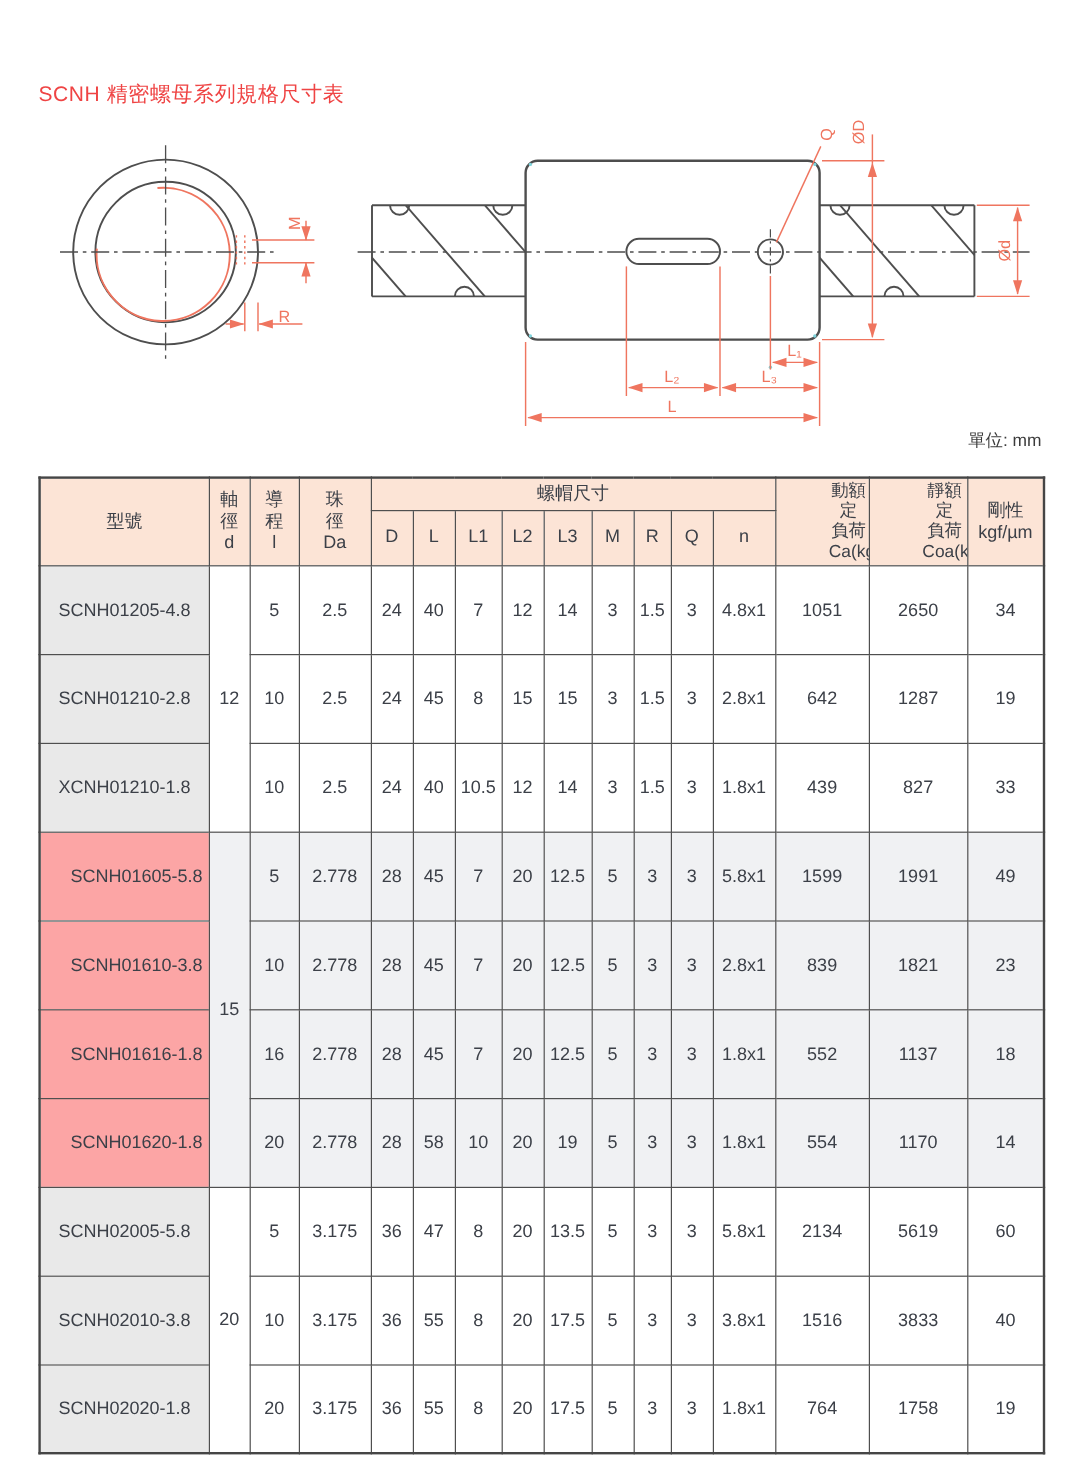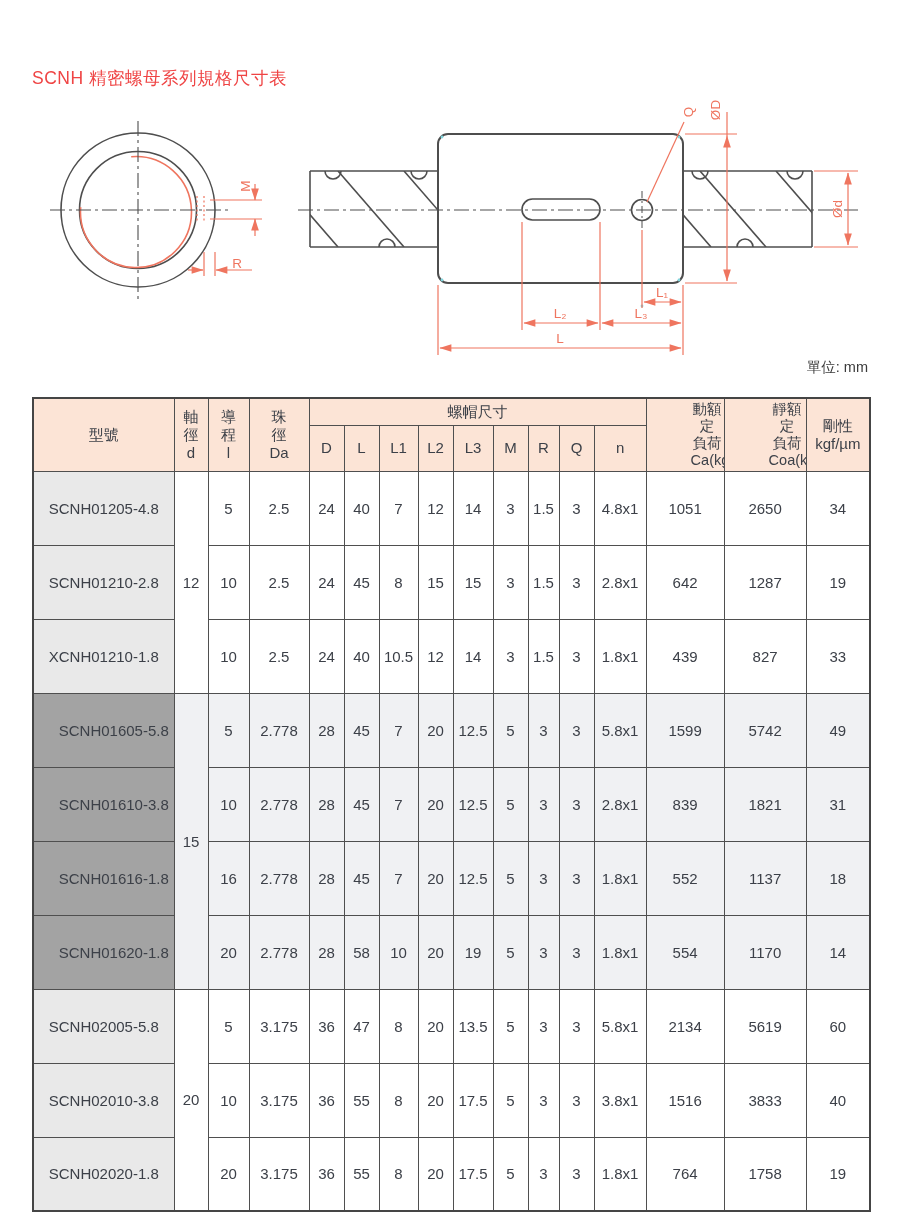--- a/index.html
+++ b/index.html
@@ -11,21 +11,21 @@
   table.spec th,table.spec td{border:1.5px solid #4f4f4f;text-align:center;vertical-align:middle;
     font-size:15px;font-weight:400;color:#3c4048;padding:0;overflow:hidden;}
   table.spec{border:2.5px solid #454545;}
   thead th{background:#fce4d6;line-height:1.18;}
   thead tr.hr1{height:27px;}
   thead tr.hr2{height:46px;}
   tbody tr{height:74px;background:#ffffff;}
   .ml{white-space:pre-line;}
   th.model{background:#e9e9e9;text-align:left;padding-left:8px;font-size:15px;}
   td.alt{background:#f0f1f3;}
-  th.model.alt{background:#a3a3a3;padding-left:20px;}
+  th.model.alt{background:#fca5a5;padding-left:20px;}
   thead th.small{font-size:14.5px;padding-left:44px;}
 </style>
 </head>
 <body>
 
 <div class="title">SCNH 精密螺母系列規格尺寸表</div>
 
 <svg class="drawing" width="900" height="300" viewBox="0 80 900 300">
   <defs>
     <marker id="arw" viewBox="0 0 10 8" refX="9.5" refY="4" markerWidth="11" markerHeight="8" orient="auto-start-reverse">
@@ -253,39 +253,39 @@
         <td class="alt">28</td>
         <td class="alt">45</td>
         <td class="alt">7</td>
         <td class="alt">20</td>
         <td class="alt">12.5</td>
         <td class="alt">5</td>
         <td class="alt">3</td>
         <td class="alt">3</td>
         <td class="alt">5.8x1</td>
         <td class="alt">1599</td>
-        <td class="alt">5742</td>
+        <td class="alt">1991</td>
         <td class="alt">49</td>
       </tr>
       <tr>
         <th class="model alt">SCNH01610-3.8</th>
         <td class="alt">10</td>
         <td class="alt">2.778</td>
         <td class="alt">28</td>
         <td class="alt">45</td>
         <td class="alt">7</td>
         <td class="alt">20</td>
         <td class="alt">12.5</td>
         <td class="alt">5</td>
         <td class="alt">3</td>
         <td class="alt">3</td>
         <td class="alt">2.8x1</td>
         <td class="alt">839</td>
         <td class="alt">1821</td>
-        <td class="alt">31</td>
+        <td class="alt">23</td>
       </tr>
       <tr>
         <th class="model alt">SCNH01616-1.8</th>
         <td class="alt">16</td>
         <td class="alt">2.778</td>
         <td class="alt">28</td>
         <td class="alt">45</td>
         <td class="alt">7</td>
         <td class="alt">20</td>
         <td class="alt">12.5</td>

